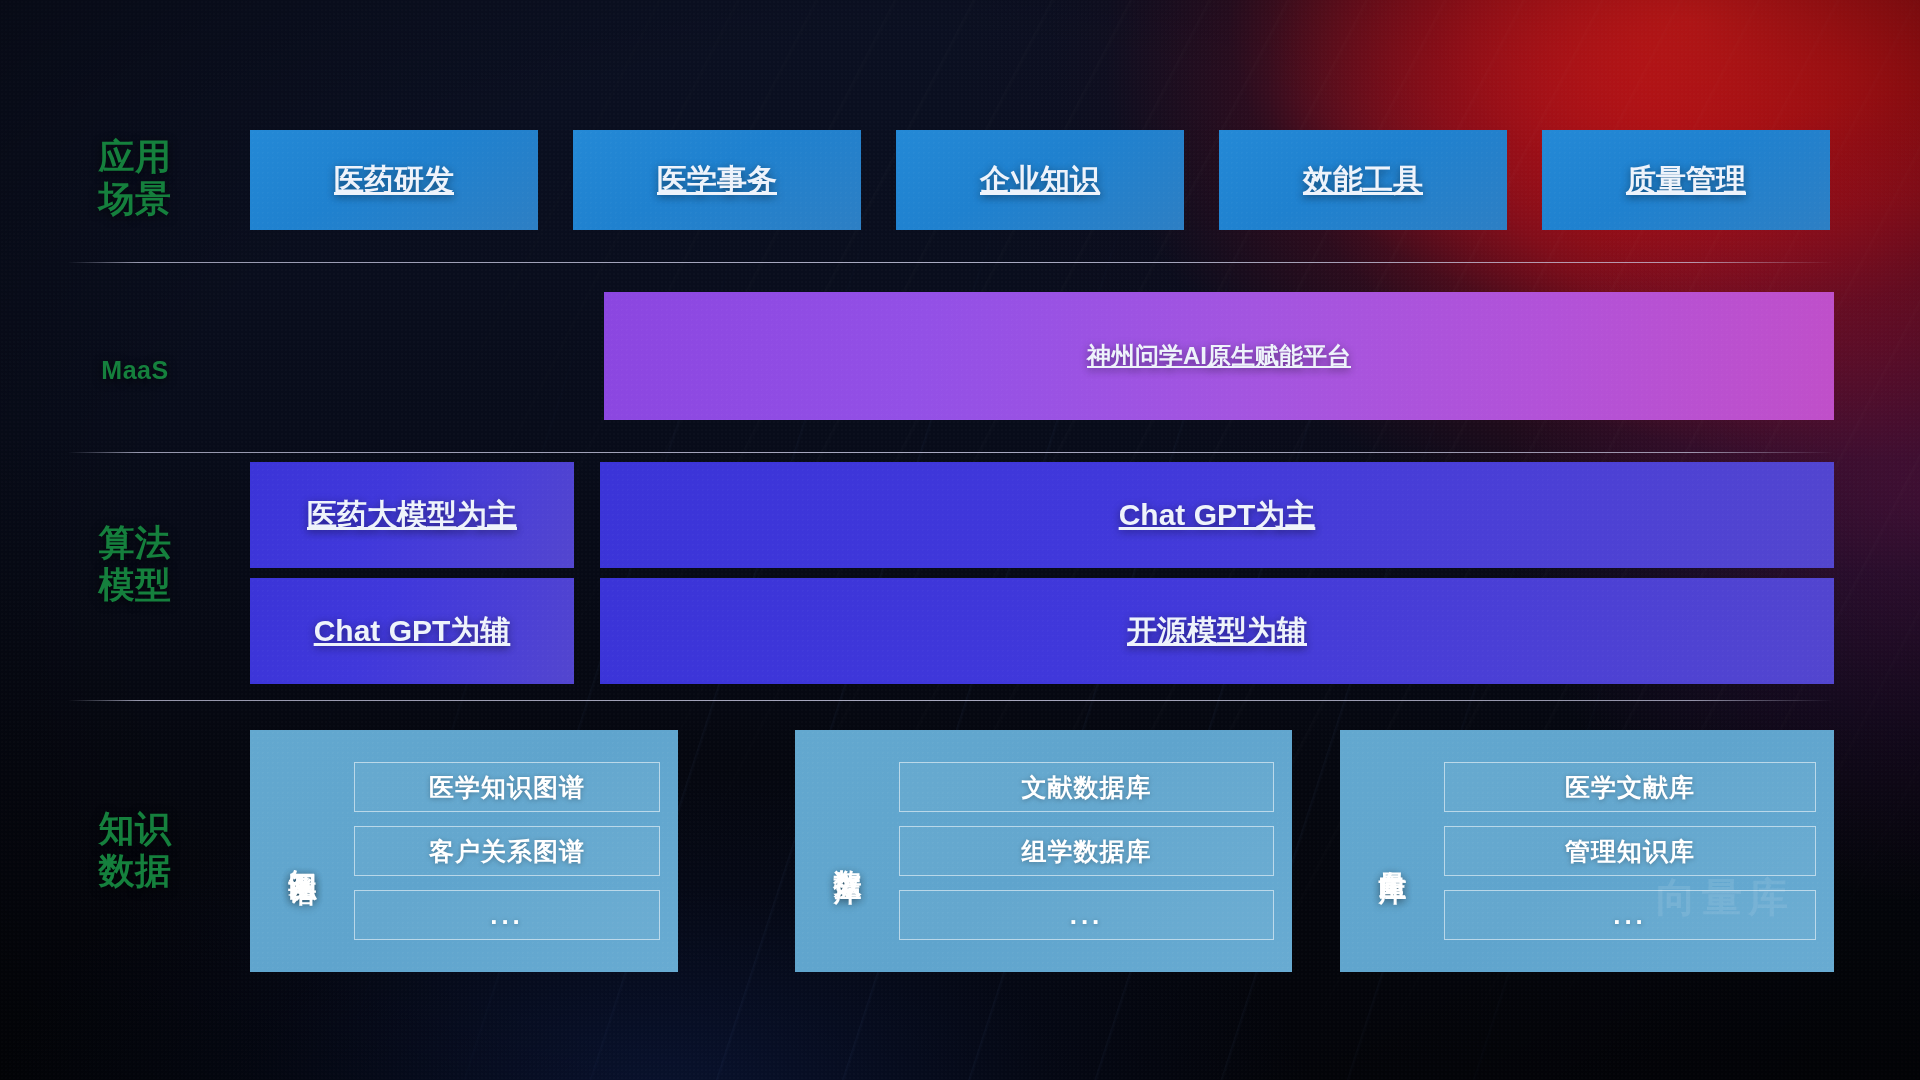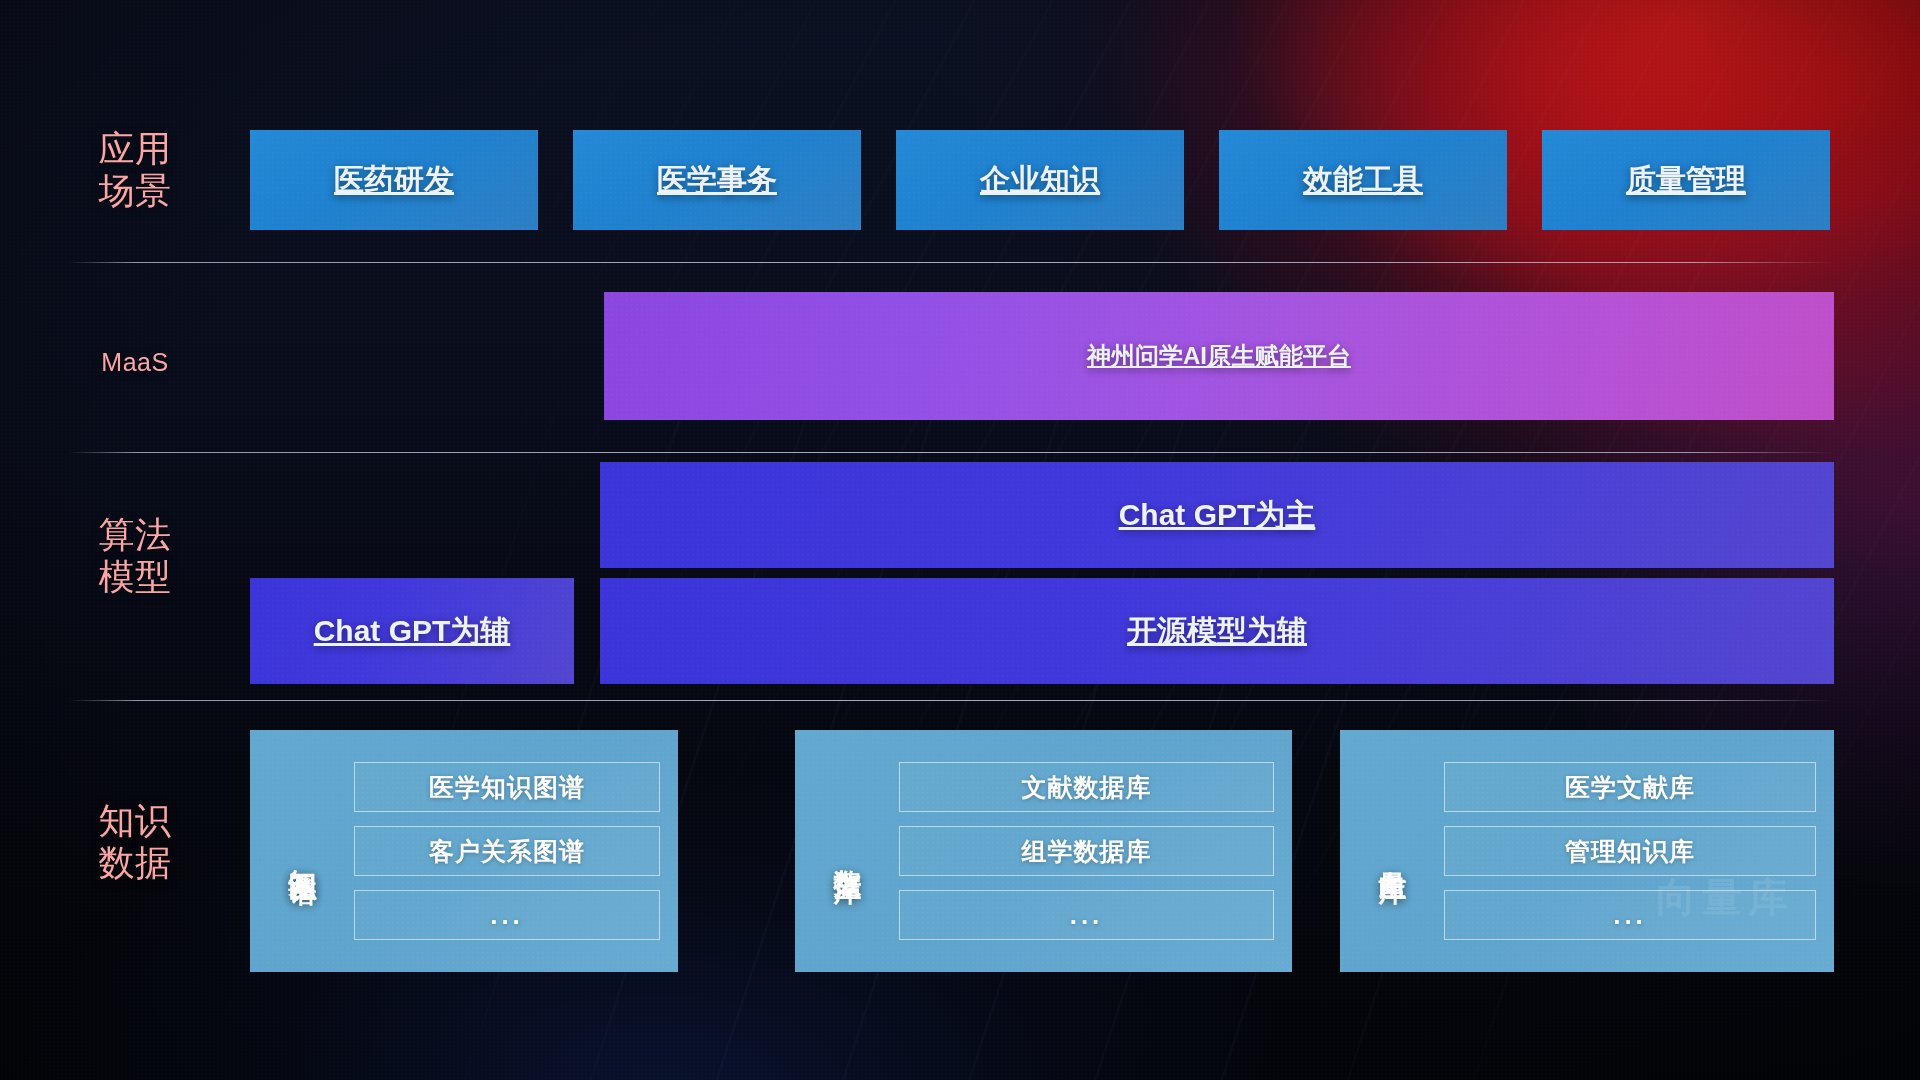--- a/index.html
+++ b/index.html
@@ -77,27 +77,28 @@
   
   .bg-vignette {
     background: radial-gradient(ellipse 1500px 1000px at 48% 52%, rgba(0,0,0,0) 52%, rgba(0,0,0,0.55) 100%);
   }
 
   
   #content { position: absolute; inset: 0; }
 
   .row-label {
     position: absolute;
-    color: #fca5a5;
-    font-weight: 400;
+    color: #15803d;
+    font-weight: 700;
     letter-spacing: .5px;
     text-align: center;
     line-height: 1.18;
     text-shadow: 0 2px 10px rgba(0,0,0,.65);
     white-space: pre-line;
+    margin-top: 8px;
   }
 
   .divider {
     position: absolute;
     height: 1px;
     background: linear-gradient(90deg,
         rgba(190,190,215,0.00) 0%,
         rgba(205,205,230,0.72) 4%,
         rgba(210,210,235,0.80) 50%,
         rgba(205,205,230,0.70) 92%,
@@ -255,20 +256,23 @@
 
     <div class="box maas-right" style="left:604px; top:292px; width:1230px; height:128px;">
       <span class="box-label">神州问学AI原生赋能平台</span>
     </div>
 
     <div class="divider" style="left:68px; top:452px; width:1766px;"></div>
 
     <div class="row-label" style="left:70px; top:514px; width:130px; font-size:36px;">算法
 模型</div>
 
+    <div class="box algo-box" style="left:250px; top:462px; width:324px; height:106px;">
+      <span class="box-label">医药大模型为主</span>
+    </div>
     <div class="box algo-box" style="left:600px; top:462px; width:1234px; height:106px;">
       <span class="box-label">Chat GPT为主</span>
     </div>
     <div class="box algo-box" style="left:250px; top:578px; width:324px; height:106px;">
       <span class="box-label">Chat GPT为辅</span>
     </div>
     <div class="box algo-box" style="left:600px; top:578px; width:1234px; height:106px;">
       <span class="box-label">开源模型为辅</span>
     </div>
 

